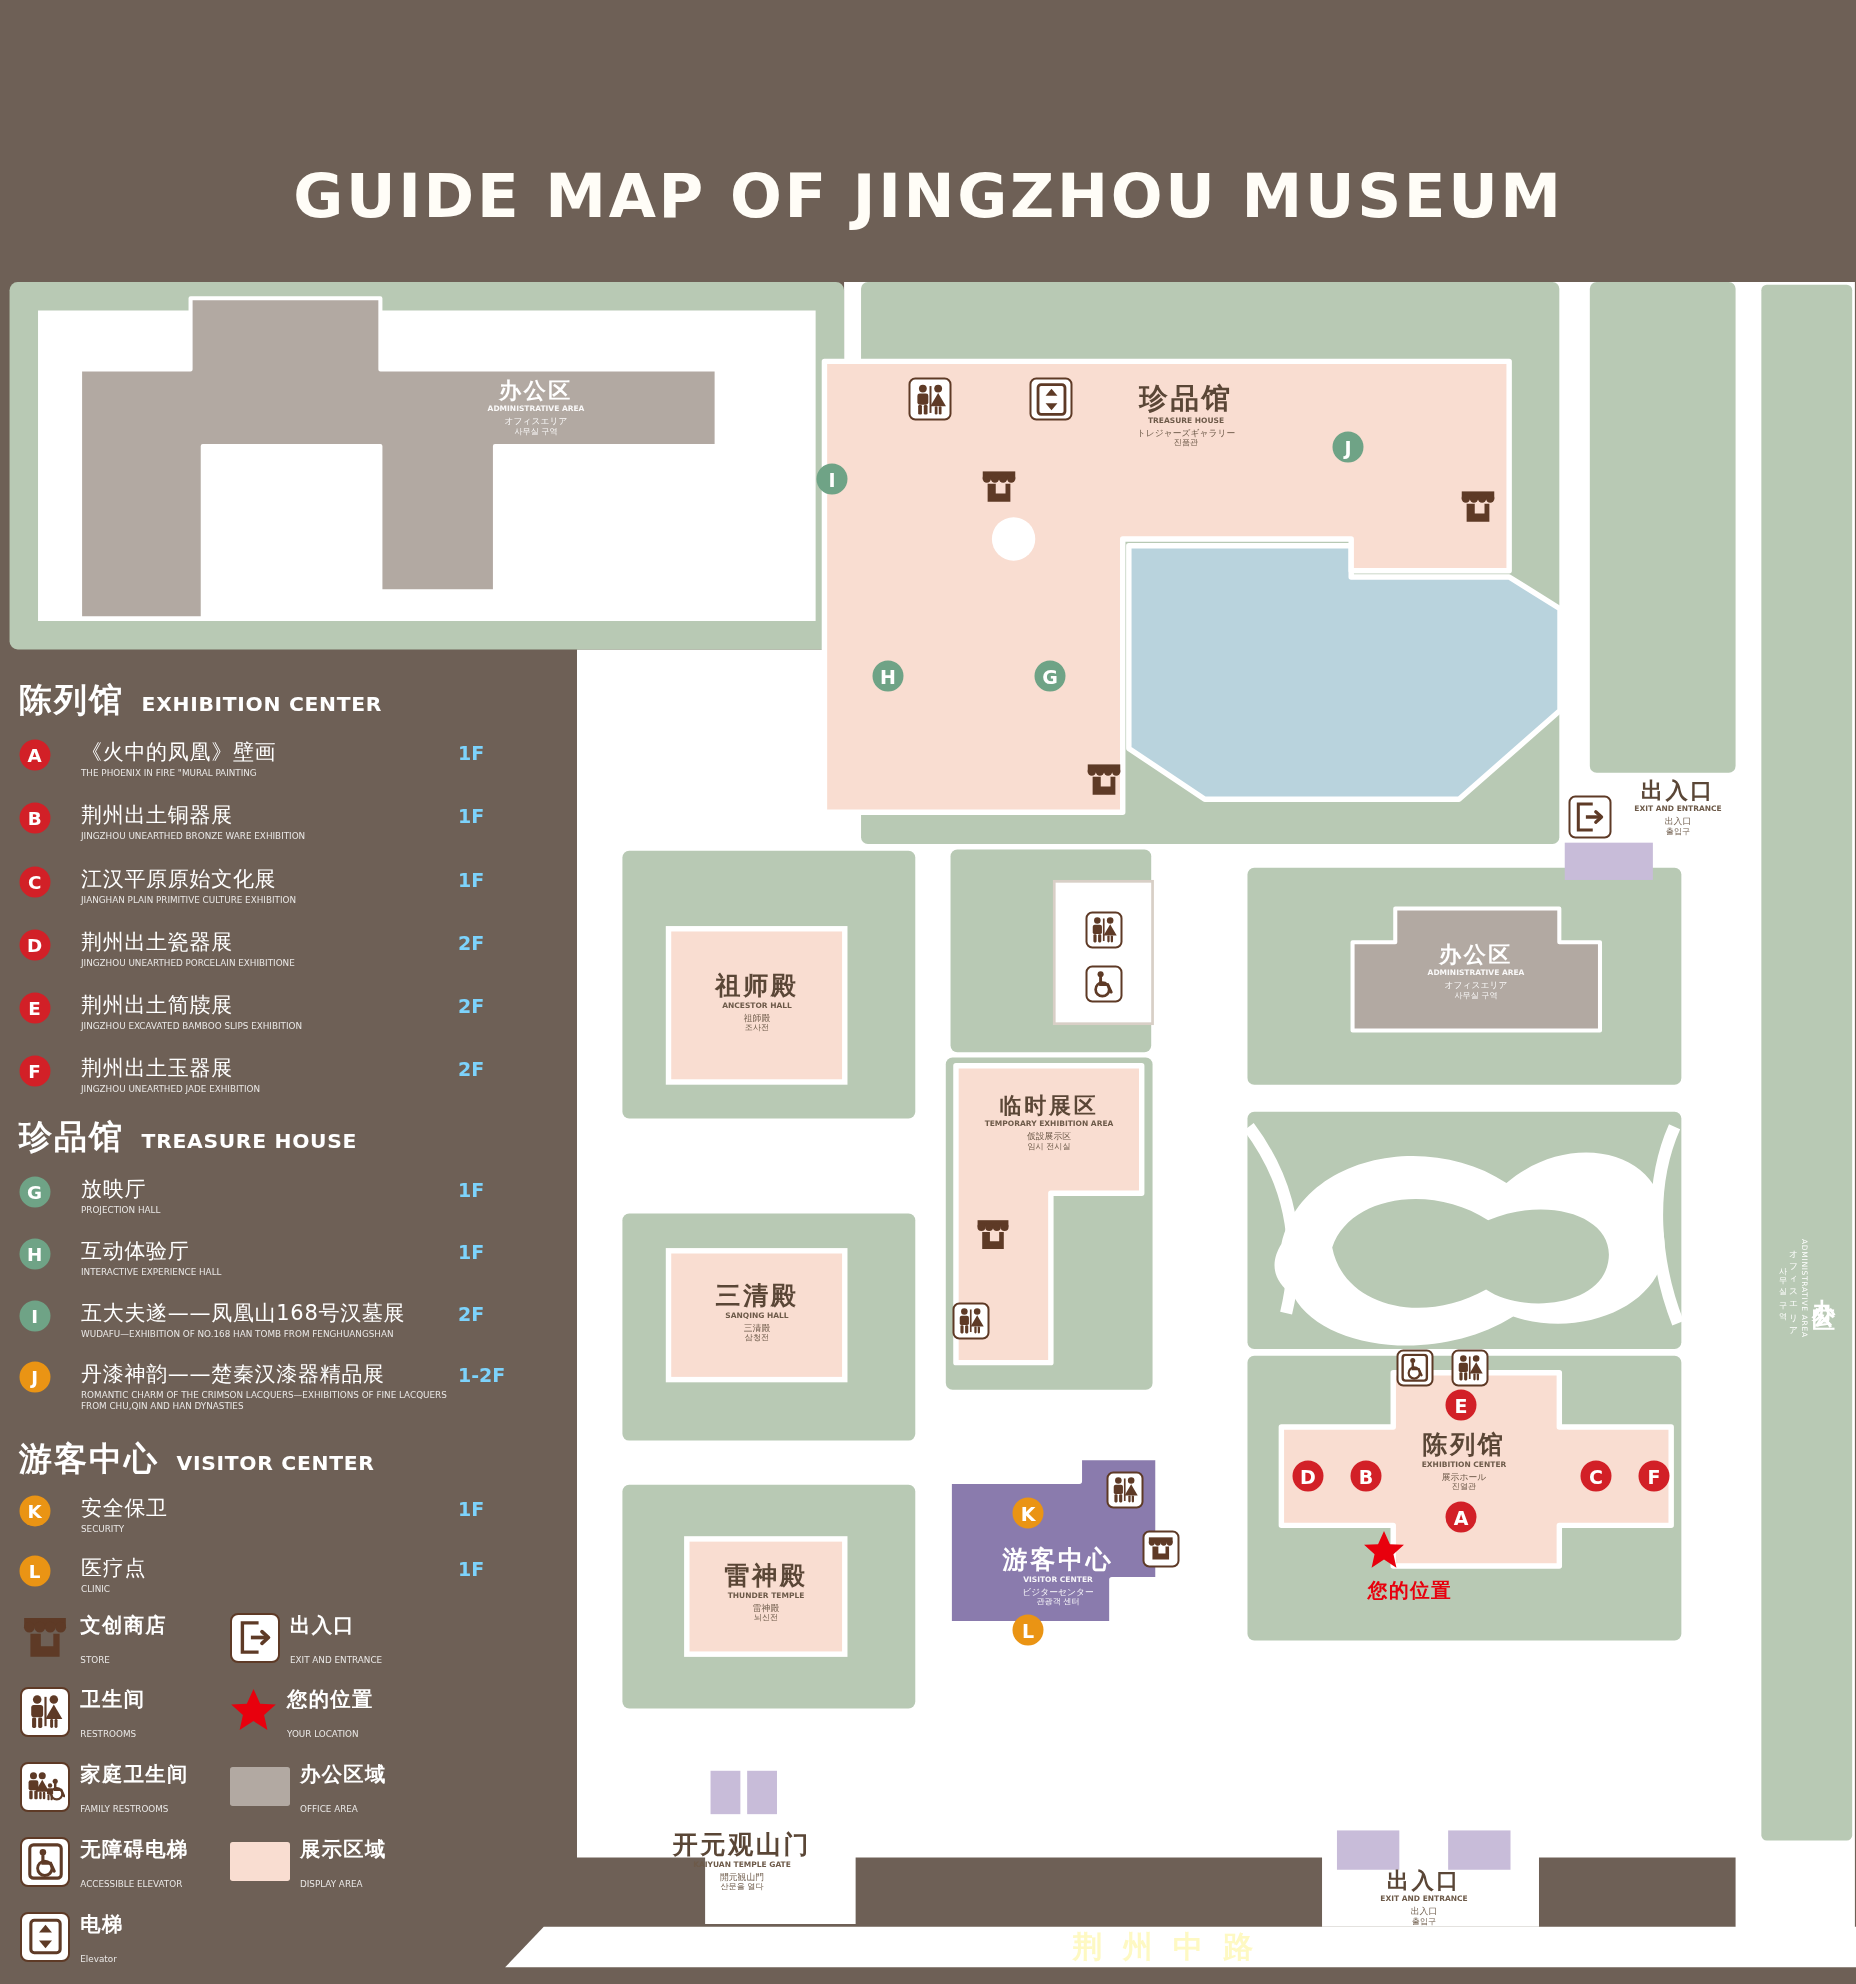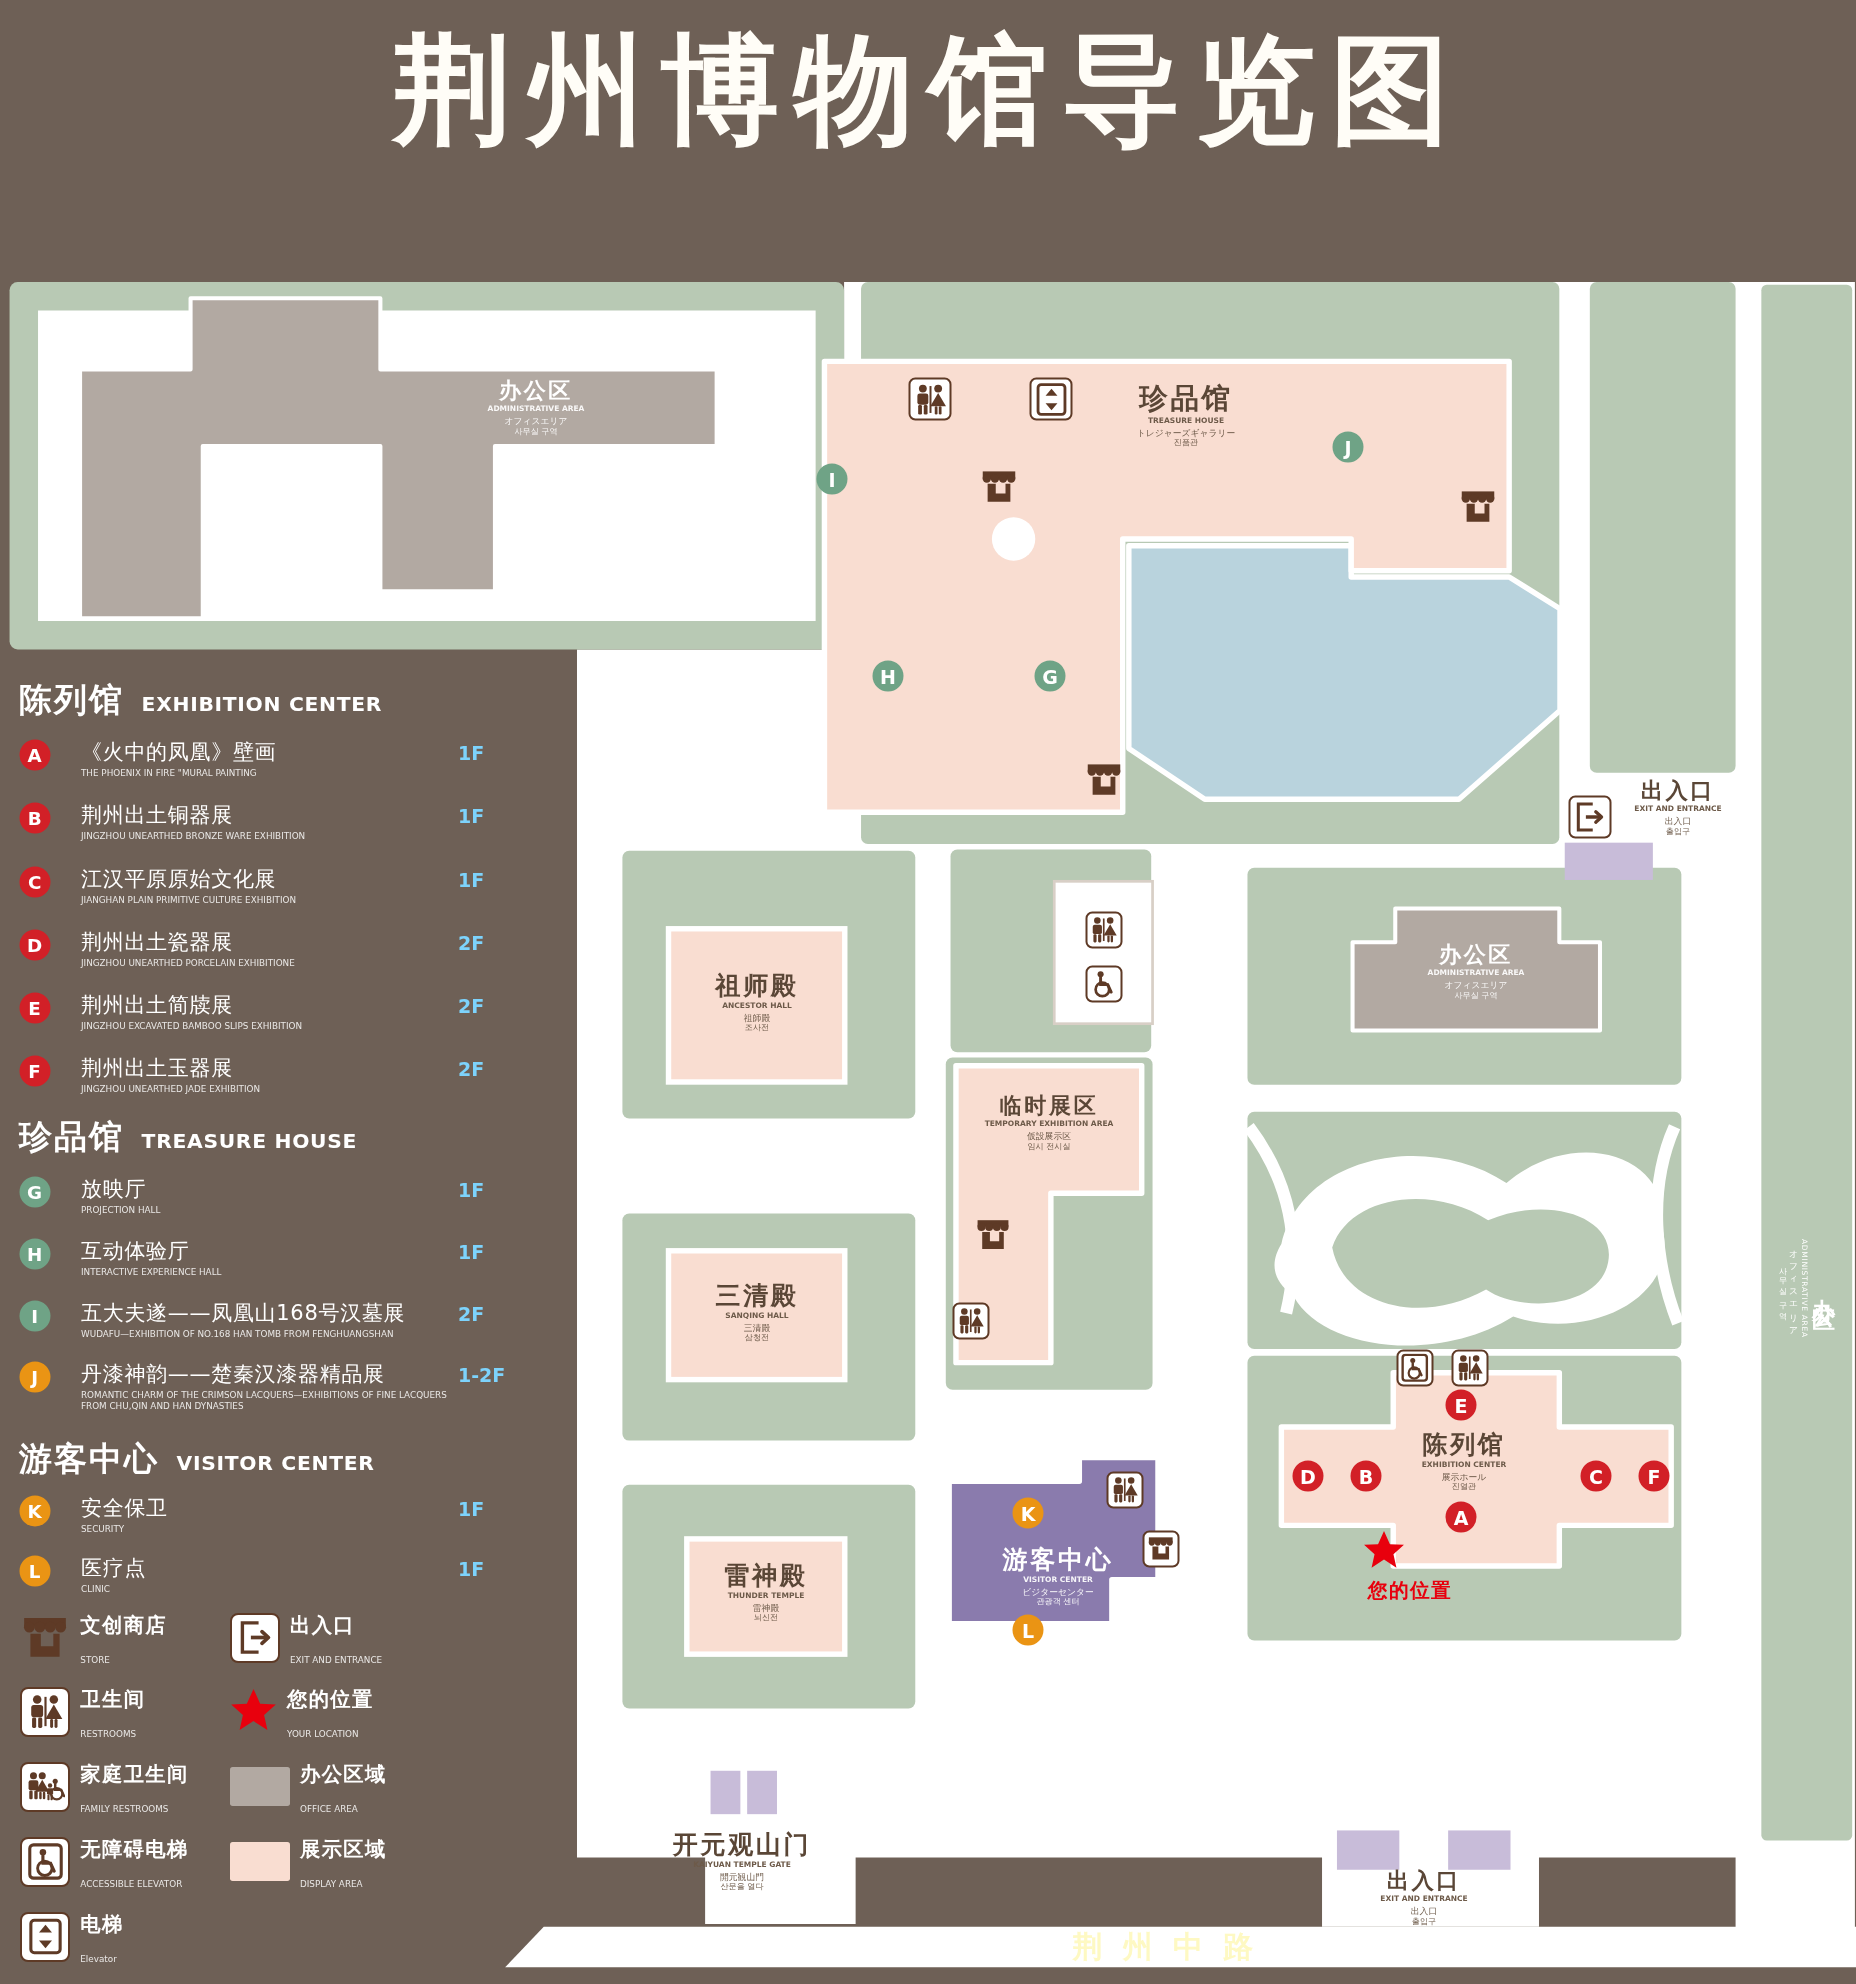--- a/index.html
+++ b/index.html
@@ -68,21 +68,21 @@
     display:flex;align-items:center;justify-content:center;flex:none}
   .swatch{width:60px;height:39px;border-radius:2.7px;flex:none}
   .swatch.office{background:#b2a9a2}
   .swatch.display{background:#f9ddd1}
 </style>
 </head>
 <body>
 
 <div id="stage">
 
-  <div id="title-zh">荆州博物馆导览图</div>
+  <div id="title-en">GUIDE MAP OF JINGZHOU MUSEUM</div>
 
   <svg width="1857" height="1985" viewBox="0 0 2739 2928" style="position:absolute;left:0;top:0">
     <defs>
       <g id="g-man" fill="#5e3a26">
         <circle cx="0" cy="-8.4" r="3"></circle>
         <rect x="-4.2" y="-4.6" width="8.4" height="8.6" rx="1.8"></rect>
         <rect x="-3.6" y="4.2" width="2.9" height="7.4" rx="1"></rect>
         <rect x="0.7" y="4.2" width="2.9" height="7.4" rx="1"></rect>
       </g>
       <g id="g-woman" fill="#5e3a26">

